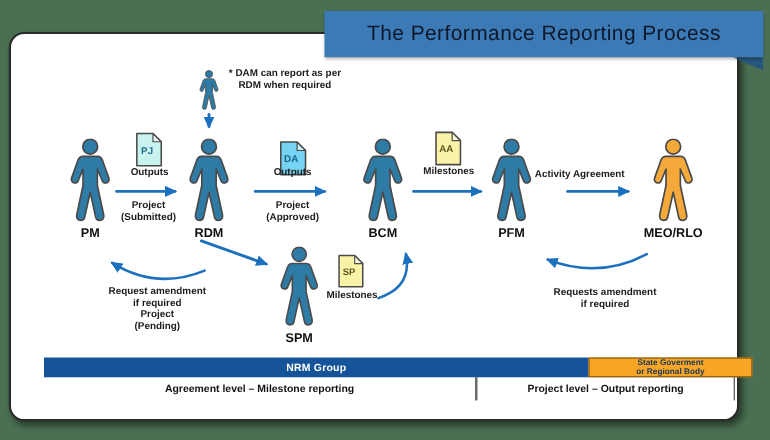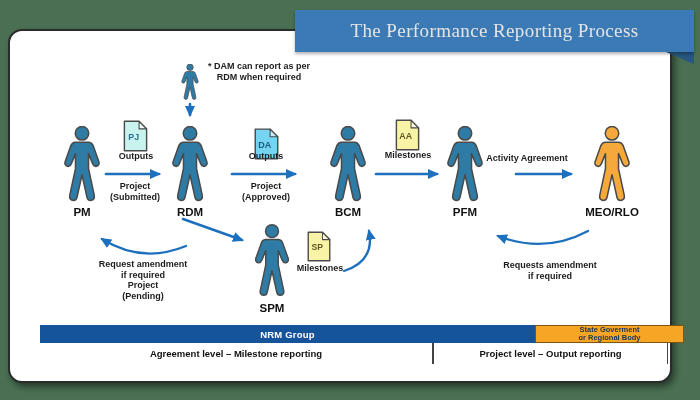--- a/index.html
+++ b/index.html
@@ -2,22 +2,22 @@
 <html><head>
 <meta charset="utf-8">
 <style>
   html,body{margin:0;padding:0;}
   .stage{position:relative;width:700px;height:400px;background:#4a6f52;overflow:hidden;
          font-family:"Liberation Sans",sans-serif;}
   .card{position:absolute;left:8px;top:29px;width:664px;height:354px;background:#fff;
         border:2px solid #2b2b2b;border-radius:14px;box-shadow:3px 4px 6px rgba(0,0,0,.45);
         box-sizing:border-box;z-index:1;}
   .banner{position:absolute;left:295px;top:10px;width:399px;height:42px;background:#3b7ab5;
-          color:#e5e5e5;display:flex;align-items:center;justify-content:center;font-size:19px;
-          letter-spacing:.4px;z-index:6;box-shadow:0 2px 3px rgba(0,0,0,.3);font-family:Liberation Serif, serif;}
+          color:#0f172a;display:flex;align-items:center;justify-content:center;font-size:19px;
+          letter-spacing:.4px;z-index:6;box-shadow:0 2px 3px rgba(0,0,0,.3);}
   .banner-fold{position:absolute;left:666px;top:52px;width:28px;height:12px;background:#27567f;
           clip-path:polygon(0 0,100% 0,100% 100%);z-index:5;}
   .person{position:absolute;z-index:3;}
   .person svg{display:block;width:100%;height:100%;}
   .blue{color:#2e7ca6}
   .orange{color:#f6a93b}
   .actor-label{position:absolute;z-index:4;font-size:11.5px;font-weight:700;color:#111;
           text-align:center;line-height:12px;}
   .small-label{position:absolute;z-index:4;font-size:9px;font-weight:600;color:#1c1c1c;
           text-align:center;white-space:pre-line;line-height:10.5px;}

